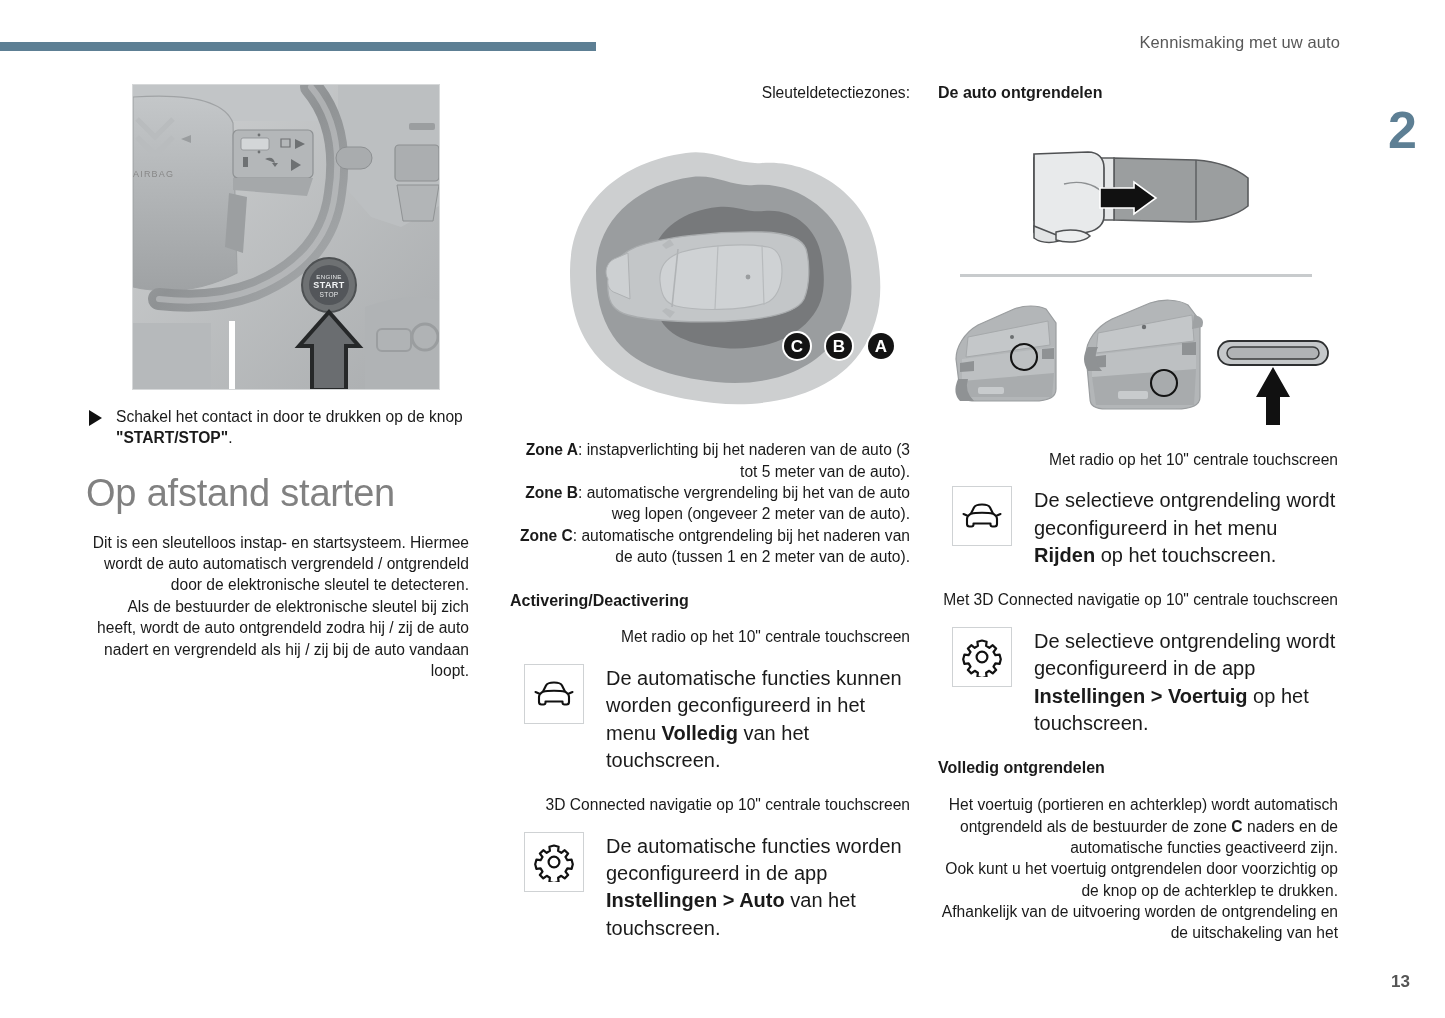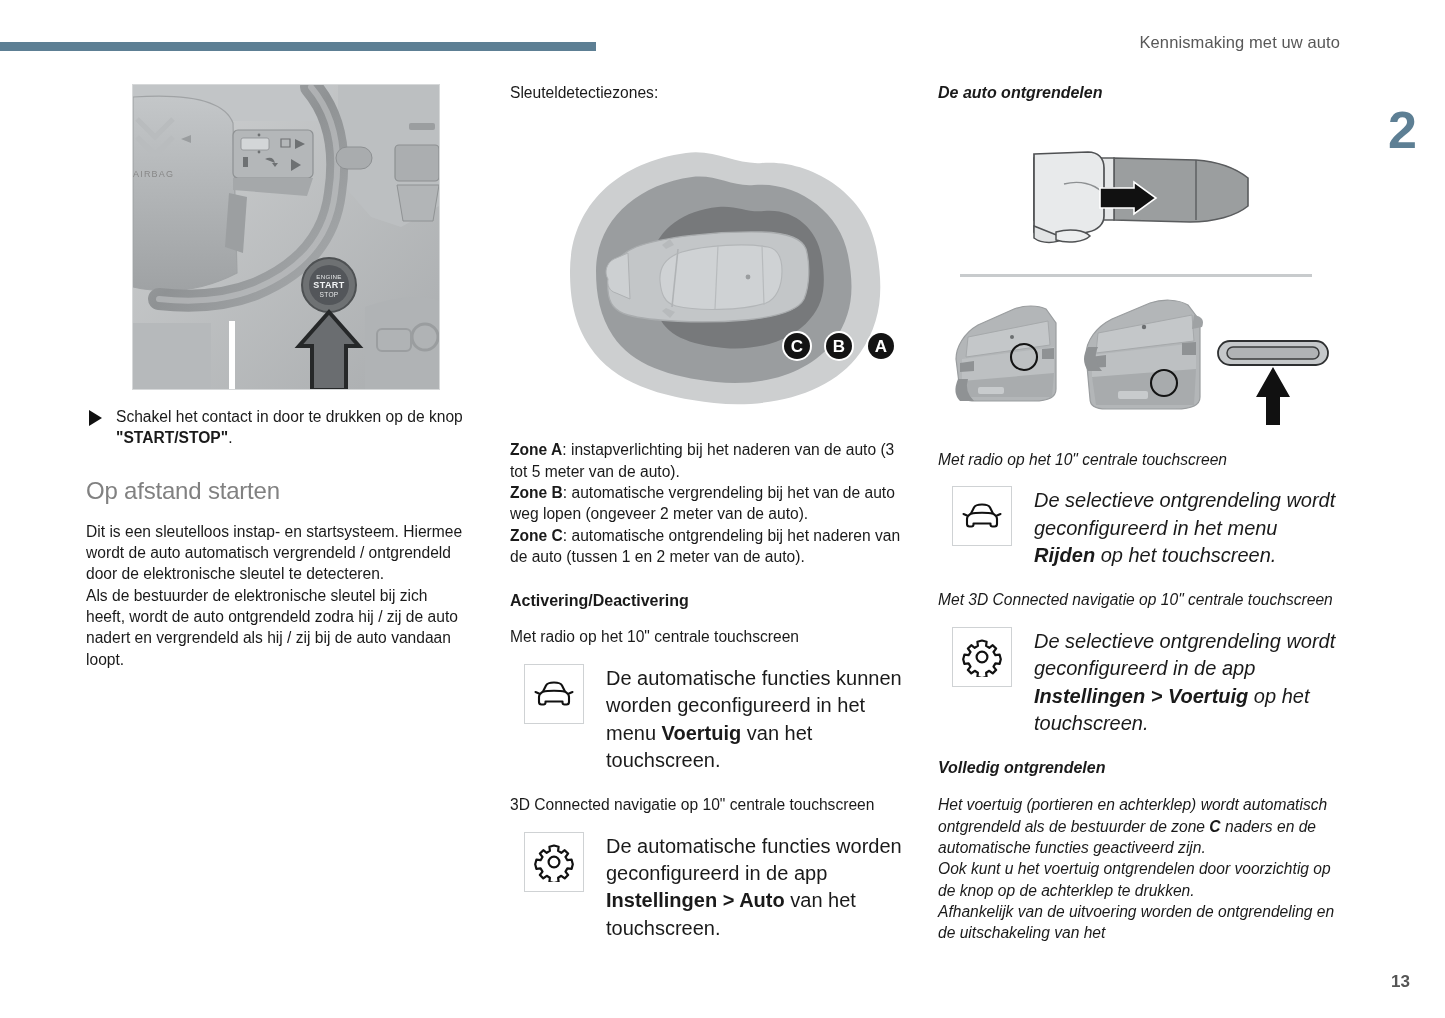--- a/index.html
+++ b/index.html
@@ -46,31 +46,31 @@
 
   
   .col {
     position: absolute;
     top: 82px;
     font-size: 15.6px;
     line-height: 1.37;
   }
   .col-1 { left: 86px;  width: 383px; }
   .col-2 { left: 510px; width: 400px; }
-  .col-3 { left: 938px; width: 400px; font-style: italic; }
-
-  p { margin: 0 0 14px 0; }
+  .col-3 { left: 938px; width: 400px; }
+
+  p { margin: 0 0 14px 0; text-align: right; }
   p.tight { margin-bottom: 0; }
   b, strong { font-weight: bold; }
 
   h2.section {
-    font-size: 24px;
+    font-size: 38px;
     font-weight: normal;
     color: #818181;
-    margin: 26px 0 13px 0;
+    margin: 18px 0 13px 0;
     letter-spacing: -.2px;
   }
   h3.sub {
     font-size: 16px;
     font-weight: bold;
     margin: 0 0 15px 0;
   }
   h3.sub.spaced { margin-top: 22px; }
 
   .lead {
@@ -337,21 +337,21 @@
                  C27 4.5 29 5.5 30 7.5 L33 13.5 C34.5 14.5 37 16 37 19 L37 24
                  C37 25.5 36 26.5 34.5 26.5 L32.5 26.5 C31 26.5 30.5 25.5 30.5 24.5 L30.5 23.5
                  L13.5 23.5 L13.5 24.5 C13.5 25.5 13 26.5 11.5 26.5 L9.5 26.5
                  C8 26.5 7 25.5 7 24 Z" fill="none" stroke="#111" stroke-width="2.1" stroke-linejoin="round"></path>
         <path d="M11 13.8 C16 12.4 28 12.4 33 13.8" fill="none" stroke="#111" stroke-width="2.1"></path>
         <path d="M7 15.5 L3.5 14" fill="none" stroke="#111" stroke-width="2.1" stroke-linecap="round"></path>
         <path d="M37 15.5 L40.5 14" fill="none" stroke="#111" stroke-width="2.1" stroke-linecap="round"></path>
       </svg>
     </div>
     <div class="txt">
-      <span>De automatische functies kunnen worden geconfigureerd in het menu </span><b>Voertuig</b><span> van het touchscreen.</span>
+      <span>De automatische functies kunnen worden geconfigureerd in het menu </span><b>Volledig</b><span> van het touchscreen.</span>
     </div>
   </div>
 
   <p>3D Connected navigatie op 10" centrale touchscreen</p>
 
   <div class="icon-row">
     <div class="icon-box">
       <svg width="40" height="40" viewBox="0 0 40 40">
         <path d="M20 3.5 l4.6 1.2 -0.5 4.2 3.2 1.9 3.4 -2.6 3.4 3.4 -2.6 3.4 1.9 3.2 4.2 -0.5
                  1.2 4.6 -1.2 4.6 -4.2 -0.5 -1.9 3.2 2.6 3.4 -3.4 3.4 -3.4 -2.6 -3.2 1.9

